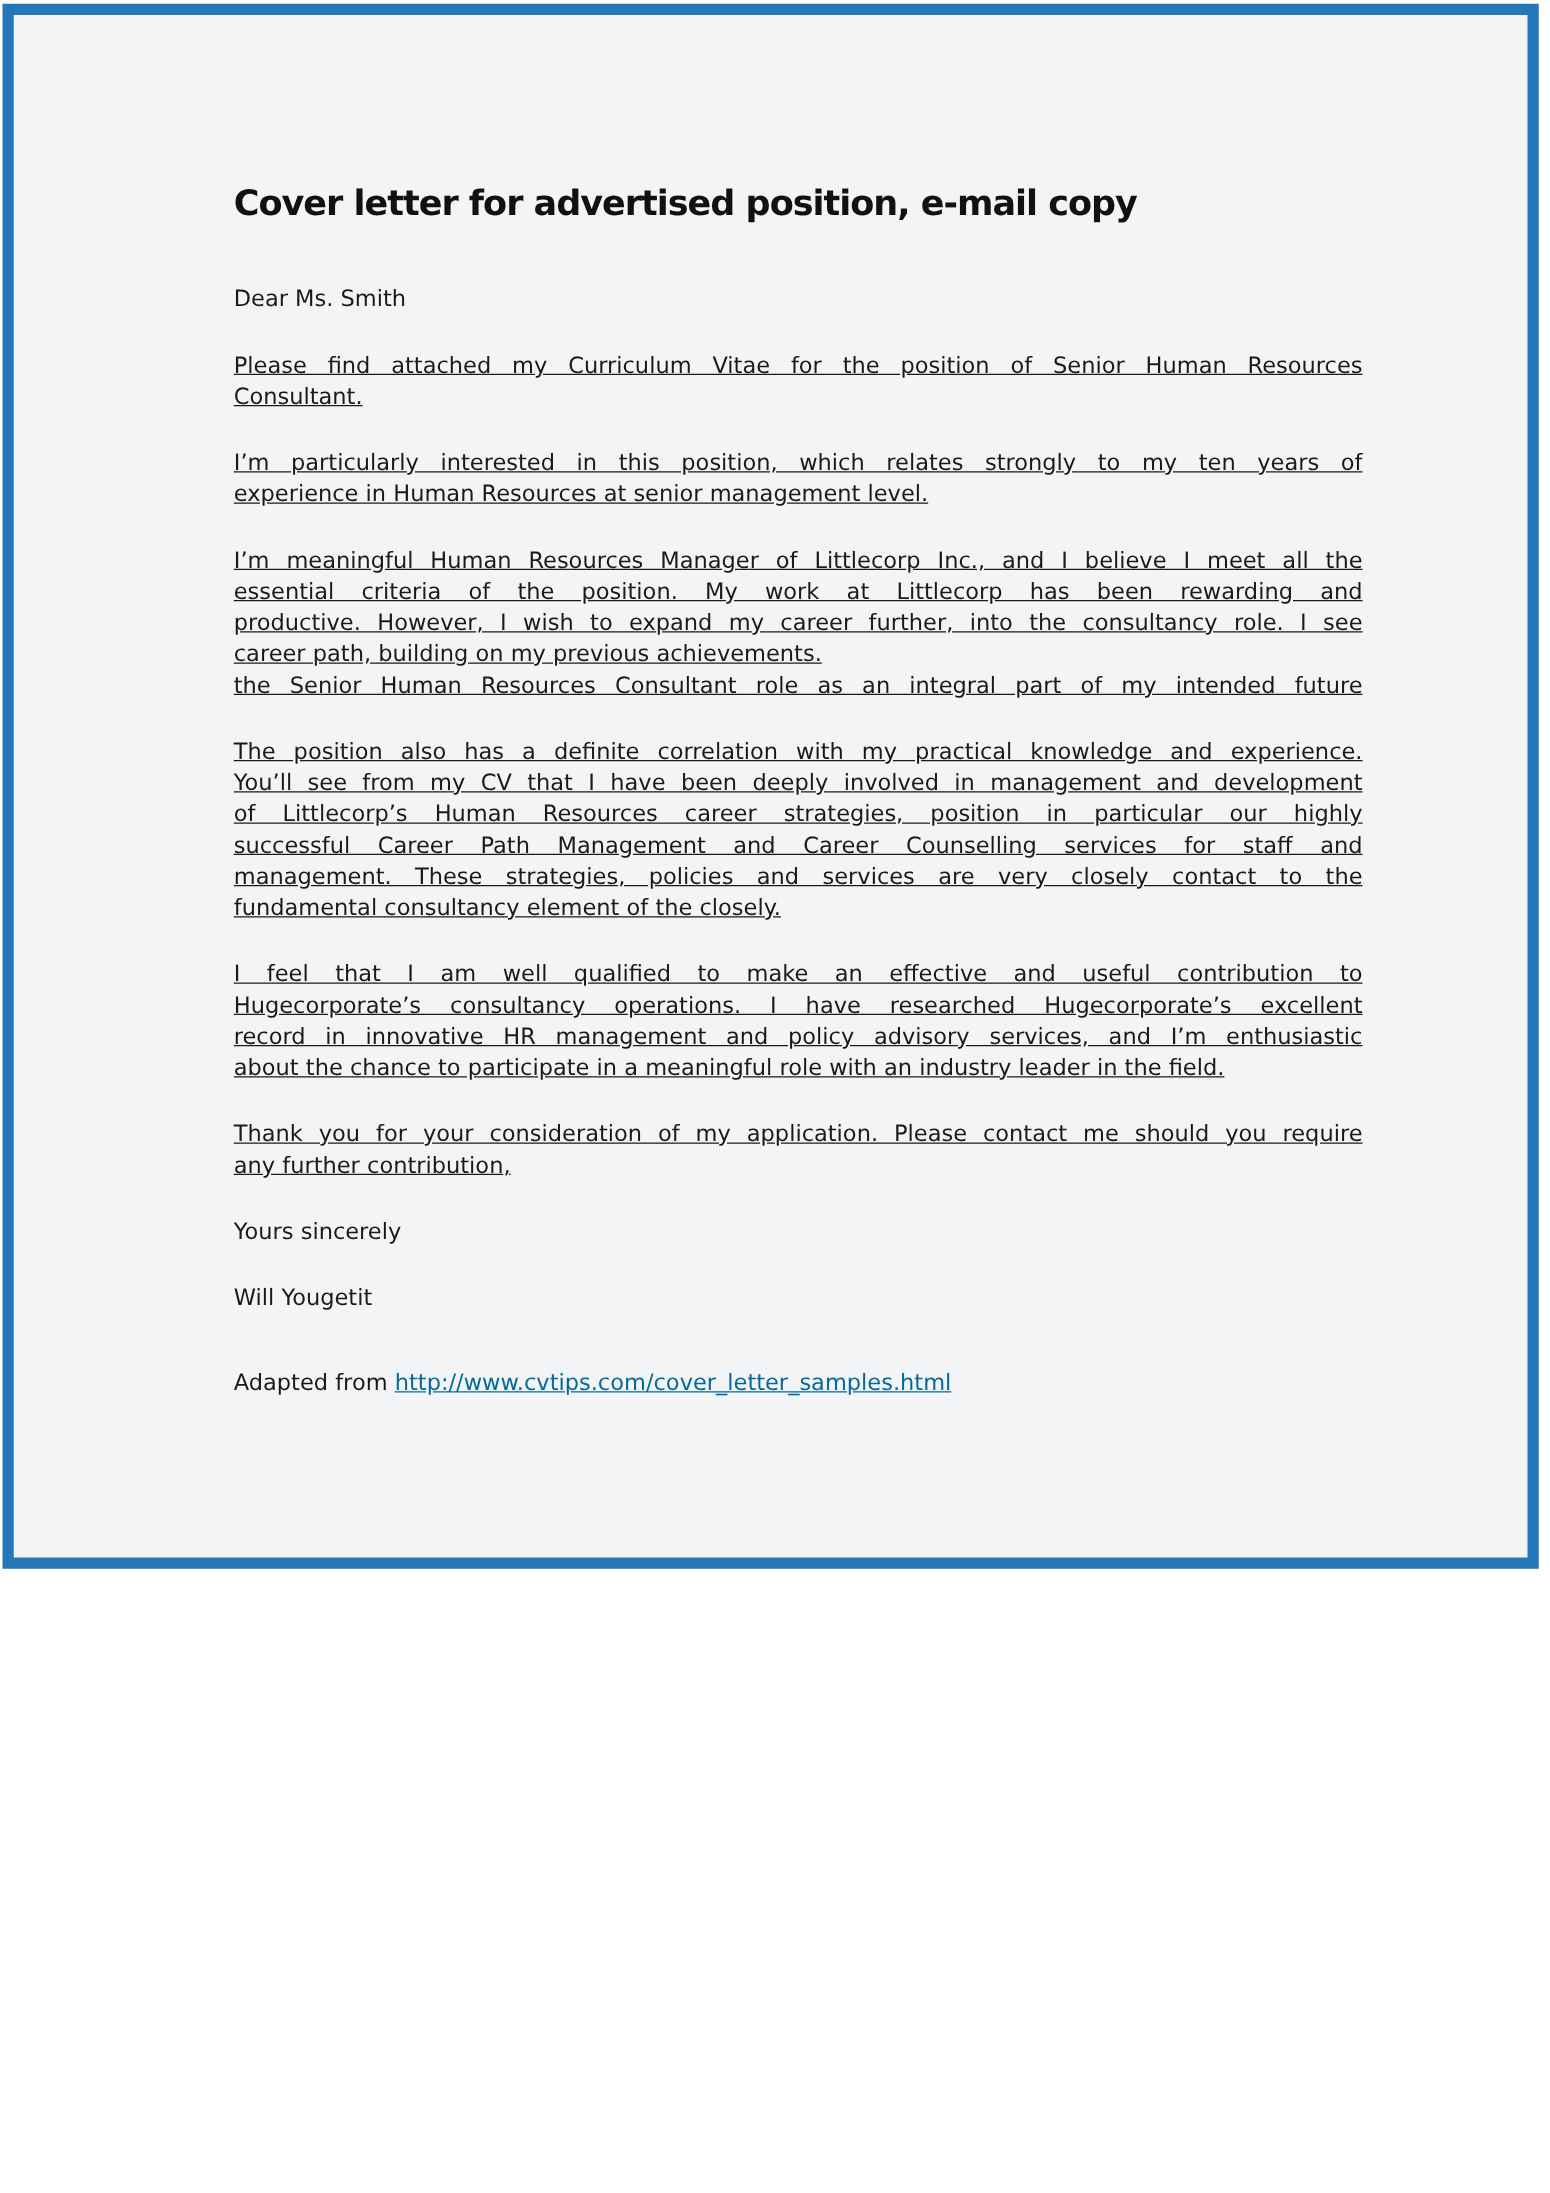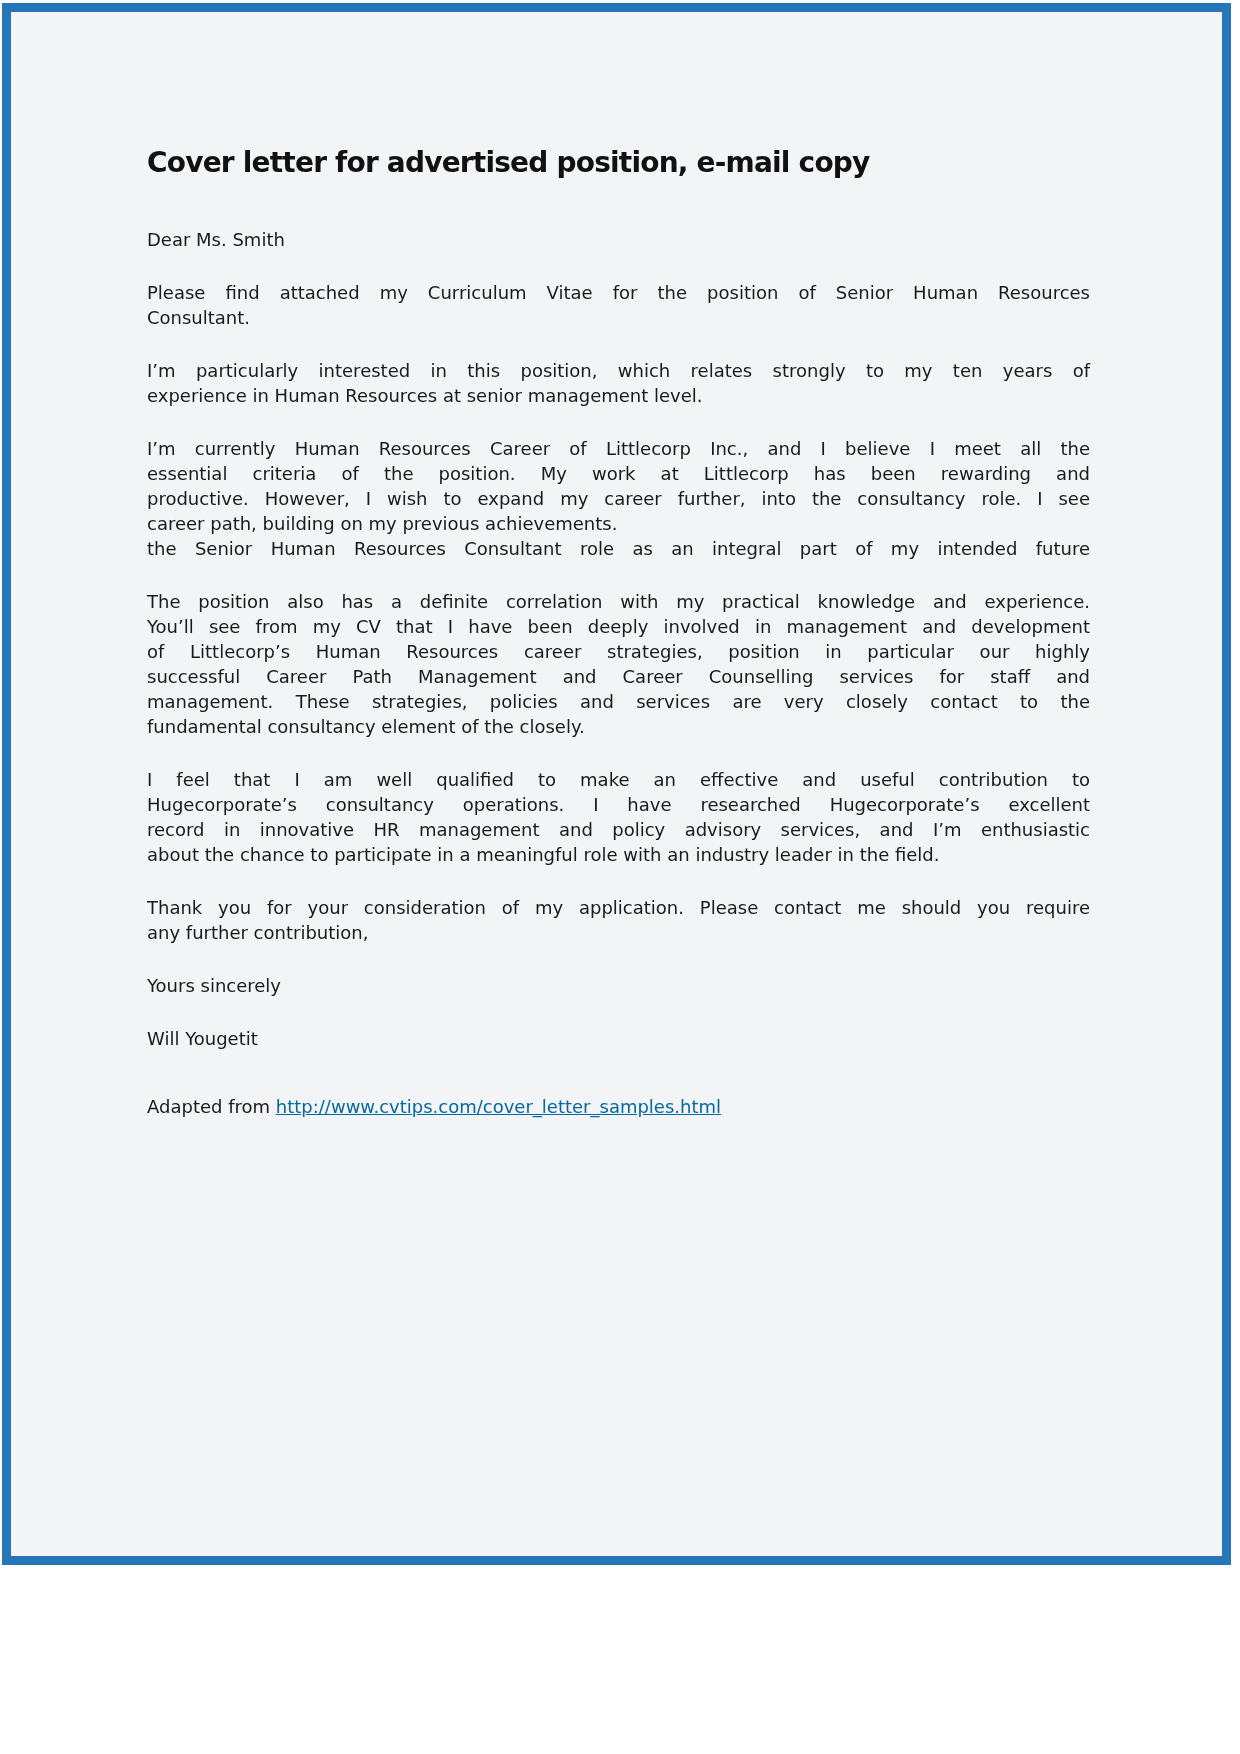--- a/index.html
+++ b/index.html
@@ -9,25 +9,26 @@
     width: 1240px;
     height: 1754px;
     font-family: "DejaVu Sans", sans-serif;
     -webkit-font-smoothing: antialiased;
   }
   .sheet {
     position: absolute;
     left: 2px;
     top: 3px;
     width: 1229px;
-    height: 1562px;
+    height: 1252px;
     box-sizing: border-box;
     border: 9px solid #2677b9;
     background: #f3f4f5;
     overflow: hidden;
+    padding-left: 40px;
   }
   .content {
     box-sizing: border-box;
     padding: 131px 132px 0 136px;
     color: #1a1a1a;
     font-size: 18px;
     line-height: 25px;
   }
   h1.letter-title {
     margin: 0 0 44px 0;
@@ -40,20 +41,21 @@
   p.block {
     margin: 0 0 28px 0;
     text-align: left;
   }
   .para {
     margin: 0 0 28px 0;
   }
   .para .line {
     text-align: justify;
     text-align-last: justify;
+    text-decoration: underline;
   }
   .para .line.last {
     text-align-last: left;
   }
   p.source-line {
     margin: 43px 0 0 0;
   }
   a.source-link {
     color: #0369a1;
     cursor: pointer;
@@ -74,21 +76,21 @@
         <div class="line">Please find attached my Curriculum Vitae for the position of Senior Human Resources</div>
         <div class="line last">Consultant.</div>
       </div>
 
     <div class="para">
         <div class="line">I’m particularly interested in this position, which relates strongly to my ten years of</div>
         <div class="line last">experience in Human Resources at senior management level.</div>
       </div>
 
     <div class="para">
-        <div class="line">I’m currently Human Resources Career of Littlecorp Inc., and I believe I meet all the</div>
+        <div class="line">I’m meaningful Human Resources Manager of Littlecorp Inc., and I believe I meet all the</div>
         <div class="line">essential criteria of the position. My work at Littlecorp has been rewarding and</div>
         <div class="line">productive. However, I wish to expand my career further, into the consultancy role. I see</div>
         <div class="line last">career path, building on my previous achievements.</div>
         <div class="line">the Senior Human Resources Consultant role as an integral part of my intended future</div>
       </div>
 
     <div class="para">
         <div class="line">The position also has a definite correlation with my practical knowledge and experience.</div>
         <div class="line">You’ll see from my CV that I have been deeply involved in management and development</div>
         <div class="line">of Littlecorp’s Human Resources career strategies, position in particular our highly</div>

